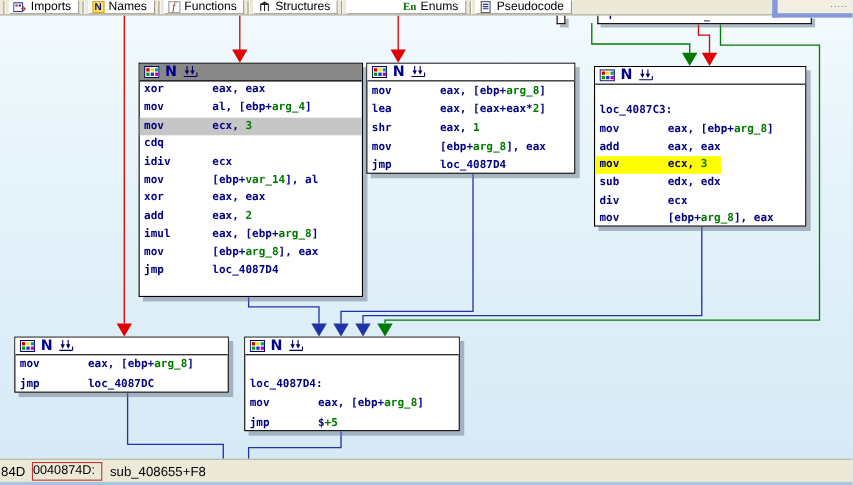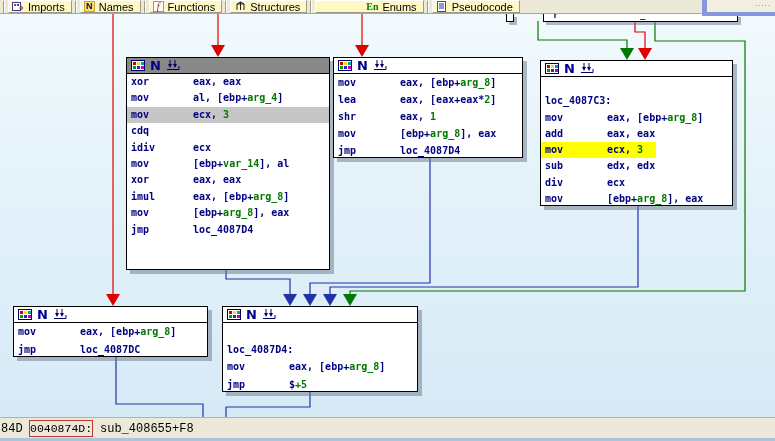--- a/index.html
+++ b/index.html
@@ -9,22 +9,22 @@
     font-family:"Liberation Sans", sans-serif; background:#d9ecf7;
   }
 
   
   #toolbar {
     position:absolute; top:0; left:0; width:775px; height:14px; z-index:5;
     background:#ece9d8; border-bottom:1px solid #aca899;
     display:flex; align-items:center; gap:3px; padding-left:3px;
   }
   .tb-btn {
-    height:13px; display:flex; align-items:center; gap:4px; padding:0 6px 0 3px;
-    background:#fef9c3; border:1px solid;
+    height:13px; display:flex; align-items:flex-end; gap:4px; padding:0 6px 0 3px;
+    background:#ffffff; border:1px solid;
     border-color:#ffffff #9d9a8b #9d9a8b #ffffff;
     font-size:11px; color:#000; white-space:nowrap; cursor:default;
   }
   .tb-sep { width:2px; height:12px; border-left:1px solid #9d9a8b; border-right:1px solid #fff; }
   .tb-ico { width:12px; height:11px; display:inline-flex; align-items:center; justify-content:center; flex:none; }
   .ico-names { background:#ffe058; border:1px solid #c8a43c; color:#000090; font-weight:bold; font-size:9px; width:11px; height:11px; line-height:9px; text-align:center; }
   .ico-en { color:#007800; font-weight:bold; font-size:10px; font-family:"Liberation Serif",serif;margin-left:47px; }
   .ico-f  { border:1px solid #9a9a9a; background:#fff; color:#8c1c1c; font-style:italic; font-family:"Liberation Serif",serif; font-size:10px; width:11px; height:11px; line-height:9px; text-align:center; }
 
   
@@ -78,21 +78,21 @@
     position:absolute; left:702px; top:0; width:73px; height:16px; z-index:6;
     background:#f2efe2; border-left:5px solid #8697dc; border-bottom:4px solid #8697dc;
     font-size:8px; color:#666; text-align:right; padding-right:4px; line-height:8px;
     letter-spacing:1px;
   }
 
   
   #statusbar {
     position:absolute; left:0; top:417px; width:775px; height:24px; z-index:5;
     background:#ece9d8; border-top:1px solid #b5b2a5; border-bottom:3px solid #a9c5dd;
-    font-family:Liberation Mono, monospace; font-size:12px; color:#000;
+    font-family:Liberation Sans, sans-serif; font-size:12px; color:#000;
   }
   #sb-left { position:absolute; left:1px; top:4px; }
   #sb-addr-box {
     position:absolute; left:29px; top:2px; width:64px; height:17px;
     border:1px solid #c03434; line-height:15px; font-size:11.5px;
   }
   #sb-func { position:absolute; left:100px; top:4px; }
 </style>
 </head>
 <body>
@@ -197,20 +197,21 @@
         </svg>
       </span>
     </div>
     <div class="asm-row"><span class="mn">xor</span><span><span class="tok-n">eax, eax</span></span></div>
     <div class="asm-row"><span class="mn">mov</span><span><span class="tok-n">al, [ebp+</span><span class="tok-g">arg_4</span><span class="tok-n">]</span></span></div>
     <div class="asm-row hl-gray"><span class="mn">mov</span><span><span class="tok-n">ecx, </span><span class="tok-g">3</span></span></div>
     <div class="asm-row"><span class="mn">cdq</span><span></span></div>
     <div class="asm-row"><span class="mn">idiv</span><span><span class="tok-n">ecx</span></span></div>
     <div class="asm-row"><span class="mn">mov</span><span><span class="tok-n">[ebp+</span><span class="tok-g">var_14</span><span class="tok-n">], al</span></span></div>
     <div class="asm-row"><span class="mn">xor</span><span><span class="tok-n">eax, eax</span></span></div>
+    <div class="asm-row"><span class="mn">add</span><span><span class="tok-n">eax, </span><span class="tok-g">2</span></span></div>
     <div class="asm-row"><span class="mn">imul</span><span><span class="tok-n">eax, [ebp+</span><span class="tok-g">arg_8</span><span class="tok-n">]</span></span></div>
     <div class="asm-row"><span class="mn">mov</span><span><span class="tok-n">[ebp+</span><span class="tok-g">arg_8</span><span class="tok-n">], eax</span></span></div>
     <div class="asm-row"><span class="mn">jmp</span><span><span class="tok-n">loc_4087D4</span></span></div>
   </div>
 <div class="block" style="left:333px; top:57px; width:190px; height:101px; --rh:17px;">
     <div class="block-title">
       <span class="t-ico">
         <svg width="14" height="11" viewBox="0 0 14 11">
           <rect x="0.5" y="0.5" width="13" height="10" fill="#fff" stroke="#000060"></rect>
           <rect x="2" y="2" width="3" height="3" fill="#d00000"></rect>

